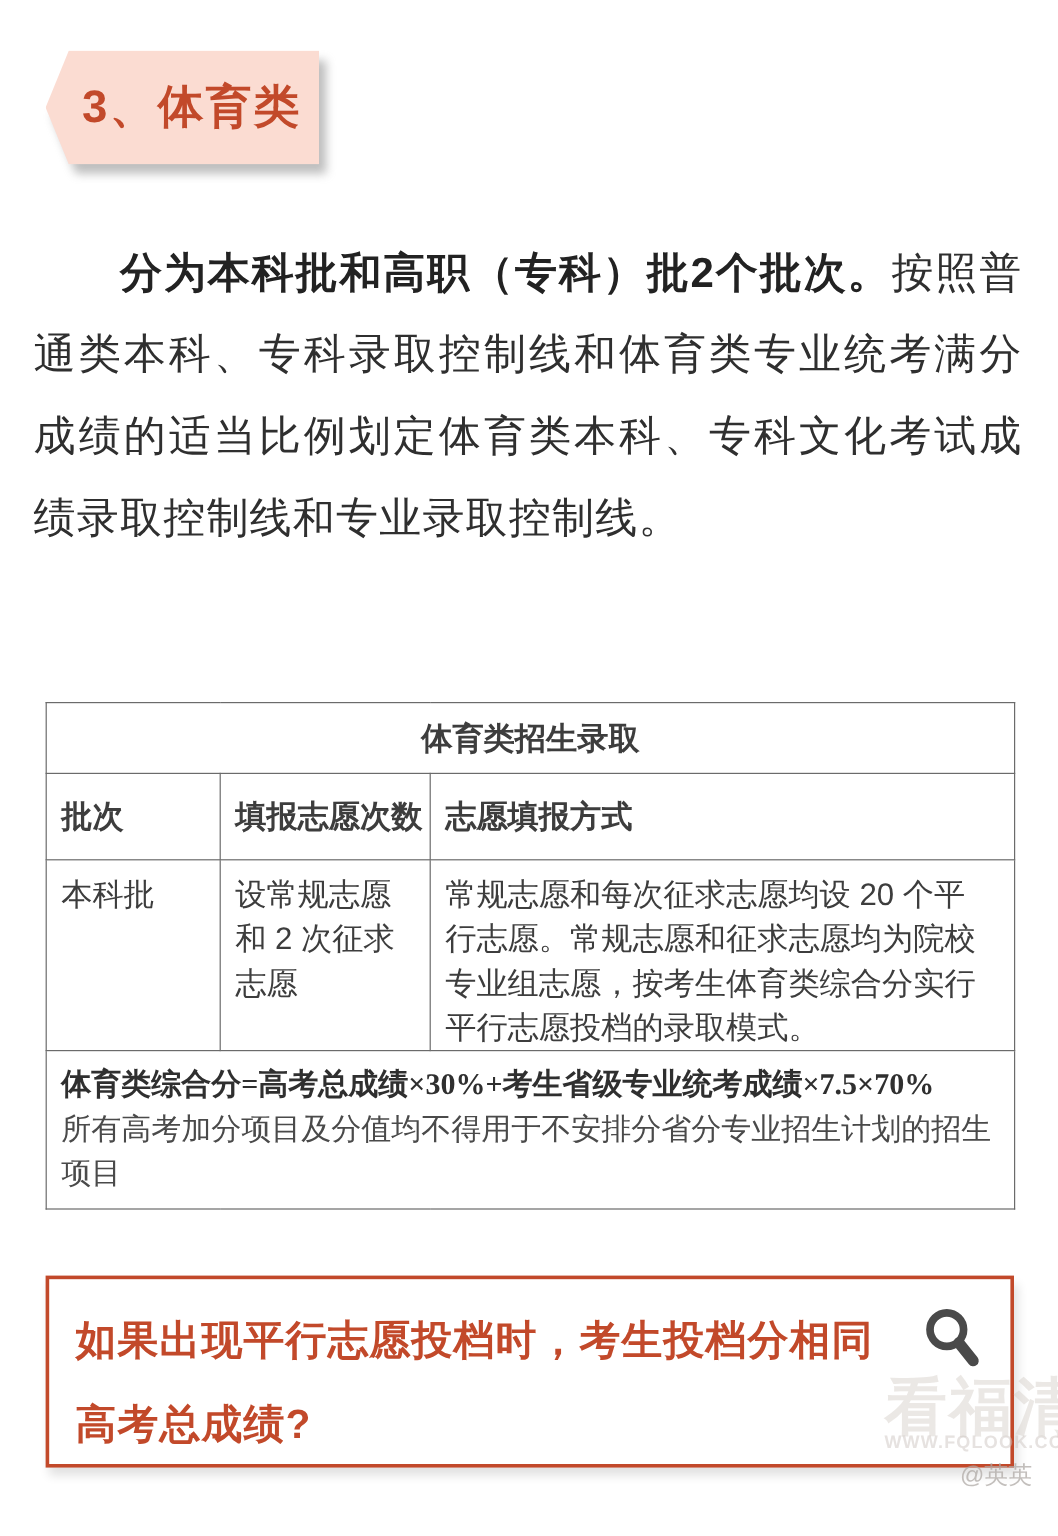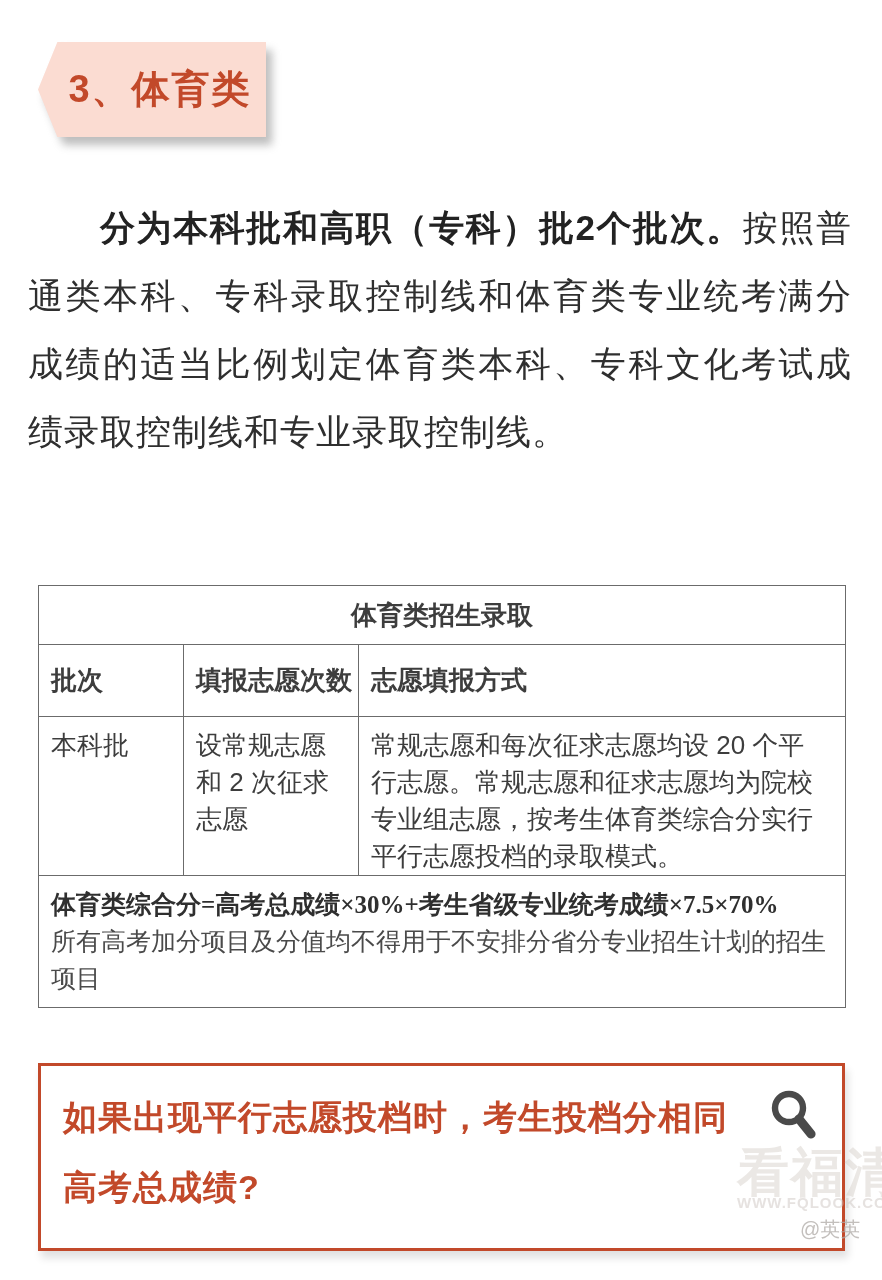--- a/index.html
+++ b/index.html
@@ -46,21 +46,21 @@
     height:72px;vertical-align:middle !important;
     font-weight:bold;font-size:27px;color:#333333;padding:0 0 0 12px;
   }
   .t-cell{padding:10px 28px 0 12px;line-height:37px;}
   .t-cell.method{padding:10px 16px 0 12px;}
   .t-foot{padding:10px 12px;line-height:37px;}
   .t-foot .f-bold{font-weight:bold;font-size:25px;color:#2f2f2f;display:block;font-family:Liberation Serif, serif;}
   .t-foot .f-reg{font-size:25px;color:#4a4a4a;display:block;}
   
   .qbox{
-    position:absolute;left:38px;top:1063px;width:807px;height:188px;
+    position:absolute;left:38px;top:1063px;width:807px;height:160px;
     border:3px solid #c2492a;box-sizing:border-box;background:#ffffff;
     box-shadow:3px 7px 8px rgba(0,0,0,0.12);
   }
   .qtext{
     position:absolute;left:22px;top:16px;width:720px;
     font-size:34px;font-weight:bold;color:#c2492a;line-height:70px;
     letter-spacing:1px;
   }
   .magnifier{
     position:absolute;right:24px;top:22px;width:50px;height:56px;

